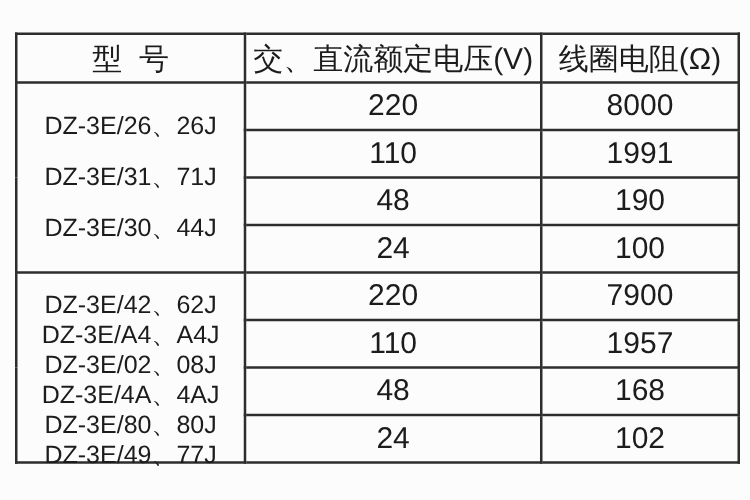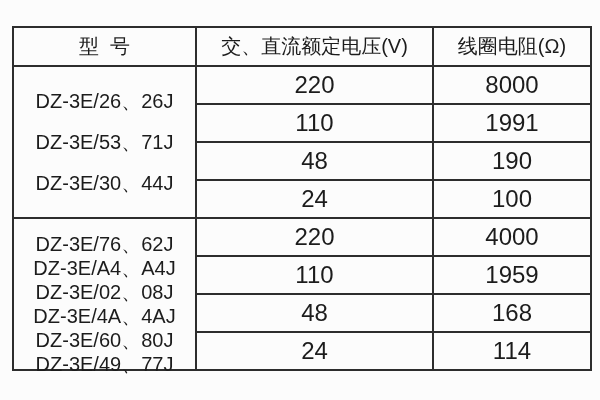--- a/index.html
+++ b/index.html
@@ -25,21 +25,21 @@
   .spec-table col.c3 { width: 158px; }
   .spec-table th,
   .spec-table td {
     border: 2px solid #2d2d2d;
     padding: 0;
     text-align: center;
     vertical-align: middle;
   }
   .spec-table th {
     height: 37px;
-    font-size: 20px;
+    font-size: 24px;
     font-weight: 400;
     white-space: pre;
   }
   .spec-table td.num {
     height: 36px;
     font-size: 24px;
     font-weight: 400;
   }
   .model-cell {
     font-size: 20px;
@@ -70,21 +70,21 @@
       <th>交、直流额定电压(V)</th>
       <th>线圈电阻(Ω)</th>
     </tr>
   </thead>
   <tbody>
 
     <tr>
       <td class="model-cell" rowspan="4">
         <div class="models">
           <div class="model-line">DZ-3E/26、26J</div>
-          <div class="model-line">DZ-3E/53、71J</div>
+          <div class="model-line">DZ-3E/31、71J</div>
           <div class="model-line">DZ-3E/30、44J</div>
         </div>
       </td>
       <td class="num">220</td>
       <td class="num">8000</td>
     </tr>
     <tr>
       <td class="num">110</td>
       <td class="num">1991</td>
     </tr>
@@ -93,37 +93,37 @@
       <td class="num">190</td>
     </tr>
     <tr>
       <td class="num">24</td>
       <td class="num">100</td>
     </tr>
 
     <tr>
       <td class="model-cell" rowspan="4">
         <div class="models">
-          <div class="model-line">DZ-3E/76、62J</div>
+          <div class="model-line">DZ-3E/42、62J</div>
           <div class="model-line">DZ-3E/A4、A4J</div>
           <div class="model-line">DZ-3E/02、08J</div>
           <div class="model-line">DZ-3E/4A、4AJ</div>
-          <div class="model-line">DZ-3E/60、80J</div>
+          <div class="model-line">DZ-3E/80、80J</div>
           <div class="model-line">DZ-3E/49、77J</div>
         </div>
       </td>
       <td class="num">220</td>
-      <td class="num">4000</td>
+      <td class="num">7900</td>
     </tr>
     <tr>
       <td class="num">110</td>
-      <td class="num">1959</td>
+      <td class="num">1957</td>
     </tr>
     <tr>
       <td class="num">48</td>
       <td class="num">168</td>
     </tr>
     <tr>
       <td class="num">24</td>
-      <td class="num">114</td>
+      <td class="num">102</td>
     </tr>
   </tbody>
 </table>
 
 </body></html>

